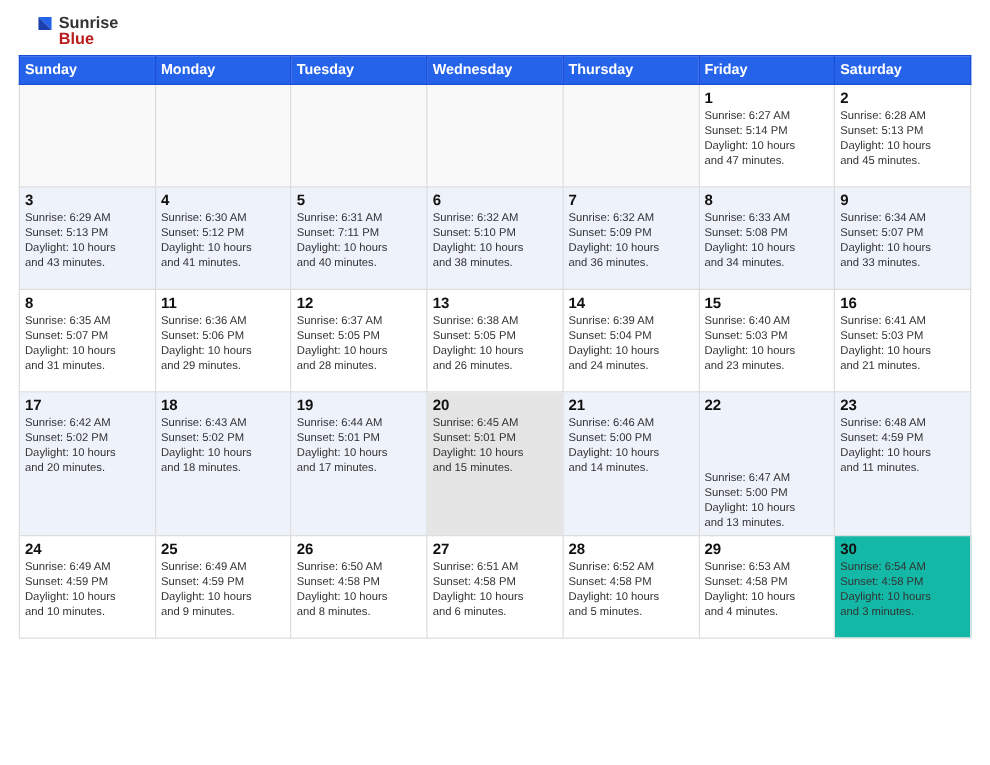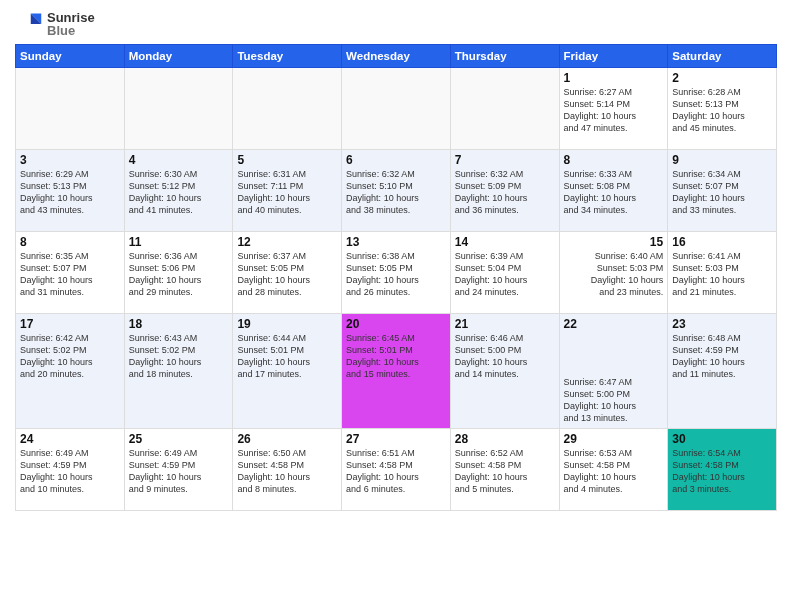--- a/index.html
+++ b/index.html
@@ -32,21 +32,21 @@
       line-height: 1;
     }
     .logo-general {
       font-size: 13px;
       font-weight: bold;
       color: #333;
     }
     .logo-blue {
       font-size: 13px;
       font-weight: bold;
-      color: #737373;
+      color: #b91c1c;
     }
     .logo-icon {
       width: 28px;
       height: 28px;
     }
     .title-section {
       text-align: right;
     }
     .main-title {
       font-size: 30px;
@@ -238,21 +238,21 @@
 Daylight: 10 hours
 and 26 minutes.</div>
           </td>
           <td class="day-cell" style="background: rgb(255, 255, 255);">
             <span class="day-number">14</span>
             <div class="day-info" style="white-space: pre-line;">Sunrise: 6:39 AM
 Sunset: 5:04 PM
 Daylight: 10 hours
 and 24 minutes.</div>
           </td>
-          <td class="day-cell" style="background: rgb(255, 255, 255); text-align: right;">
+          <td class="day-cell" style="background: rgb(255, 255, 255);">
             <span class="day-number">15</span>
             <div class="day-info" style="white-space: pre-line;">Sunrise: 6:40 AM
 Sunset: 5:03 PM
 Daylight: 10 hours
 and 23 minutes.</div>
           </td>
           <td class="day-cell" style="background: rgb(255, 255, 255);">
             <span class="day-number">16</span>
             <div class="day-info" style="white-space: pre-line;">Sunrise: 6:41 AM
 Sunset: 5:03 PM
@@ -275,21 +275,21 @@
 Daylight: 10 hours
 and 18 minutes.</div>
           </td>
           <td class="day-cell" style="background: rgb(238, 242, 251);">
             <span class="day-number">19</span>
             <div class="day-info" style="white-space: pre-line;">Sunrise: 6:44 AM
 Sunset: 5:01 PM
 Daylight: 10 hours
 and 17 minutes.</div>
           </td>
-          <td class="day-cell" style="background: #d946ef;">
+          <td class="day-cell" style="background: #e5e5e5;">
             <span class="day-number">20</span>
             <div class="day-info" style="white-space: pre-line;">Sunrise: 6:45 AM
 Sunset: 5:01 PM
 Daylight: 10 hours
 and 15 minutes.</div>
           </td>
           <td class="day-cell" style="background: rgb(238, 242, 251);">
             <span class="day-number">21</span>
             <div class="day-info" style="white-space: pre-line;">Sunrise: 6:46 AM
 Sunset: 5:00 PM

